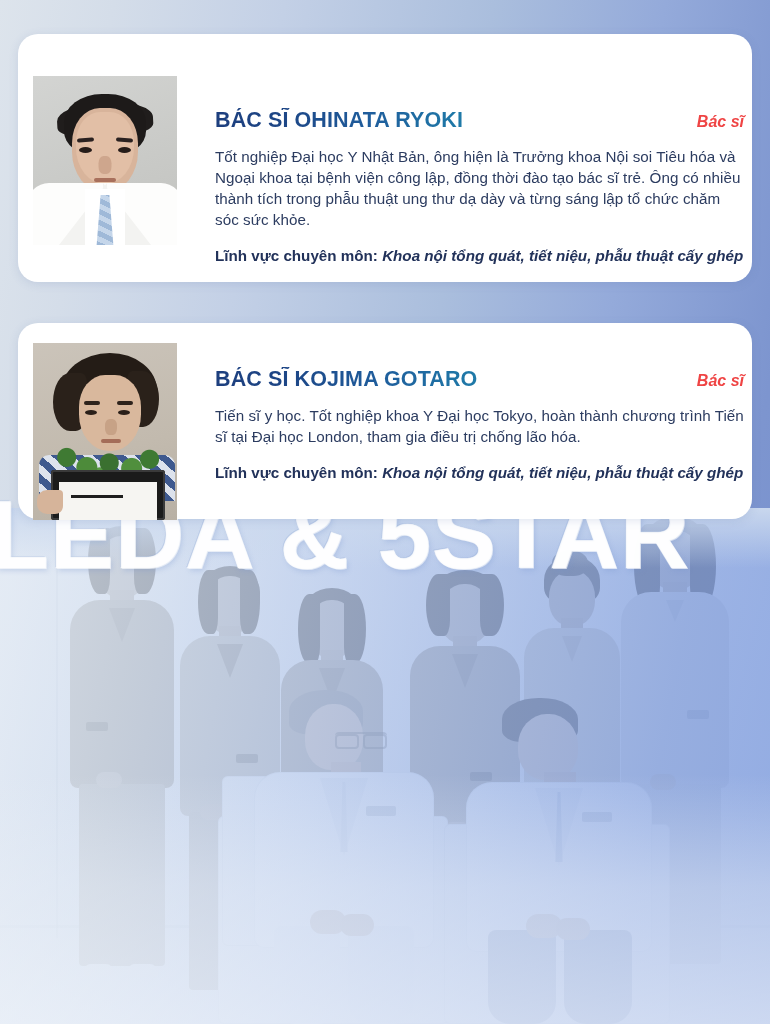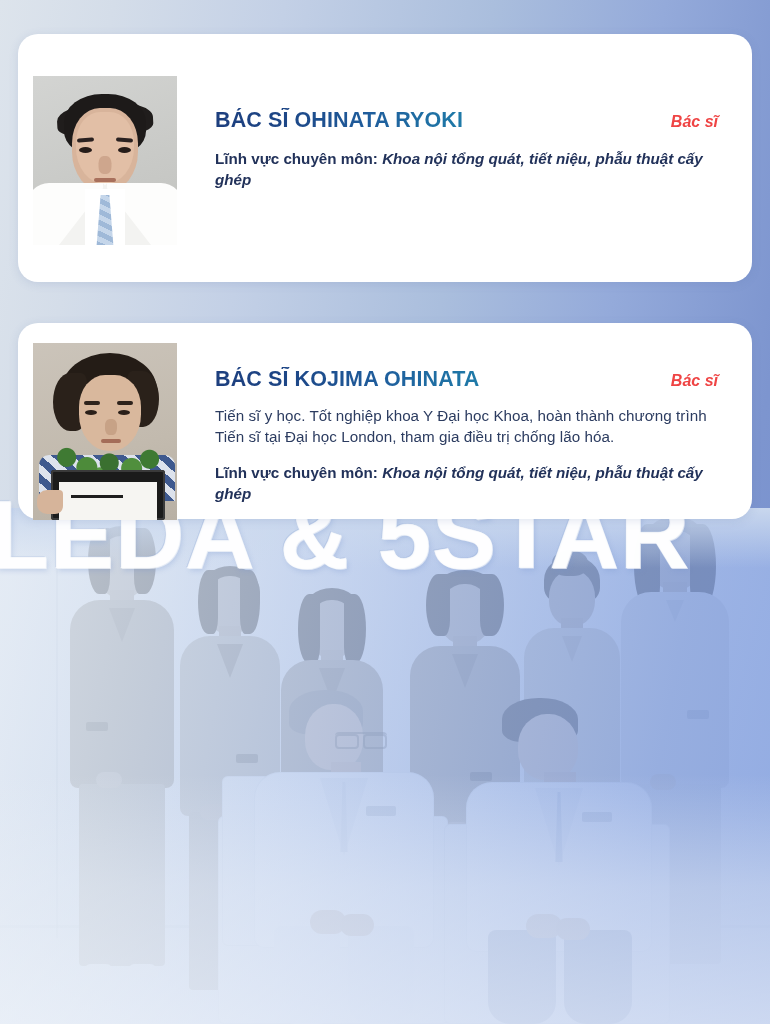--- a/index.html
+++ b/index.html
@@ -291,21 +291,21 @@
                 background:#1b1b1b; border-radius: 3px;
                 box-shadow: 0 0 0 2px #3a3a3a inset; }
   .pf2 .frame-in{ position:absolute; left: 26px; bottom: 0; width: 98px; height: 38px;
                 background:#f6f5f2; }
   .pf2 .frame-ln{ position:absolute; left: 38px; bottom: 22px; width: 52px; height: 3px;
                 background:#1f1f1f; }
   .pf2 .hand2 { position:absolute; left: 4px; bottom: 6px; width: 26px; height: 24px;
                 background:#d6b49a; border-radius: 10px 4px 8px 10px; }
 
   
-  .card-body { position: absolute; left: 197px; right: 34px; }
+  .card-body { position: absolute; left: 197px; right: 8px; }
   #card-1 .card-body { top: 74px; }
   #card-2 .card-body { top: 44px; }
 
   .title-row {
     display: flex; align-items: baseline; justify-content: space-between;
     margin-bottom: 13px;
   }
   .doc-name {
     font-size: 21.5px; font-weight: 700; letter-spacing: .1px;
     background: linear-gradient(90deg,#1d3f7e 0%,#1d4686 28%,#1f5d9c 62%,#1f7aa8 100%);
@@ -479,20 +479,21 @@
           <div class="coat-r"></div>
         <div class="shirt"></div>
         <div class="tie1"></div>
       </div>
     </div>
     <div class="card-body">
       <div class="title-row">
         <div class="doc-name">BÁC SĨ OHINATA RYOKI</div>
         <div class="doc-role">Bác sĩ</div>
       </div>
+      <div class="bio">Tốt nghiệp Đại học Y Nhật Bản, ông hiện là Trưởng khoa Nội soi Tiêu hóa và Ngoại khoa tại bệnh viện công lập, đồng thời đào tạo bác sĩ trẻ. Ông có nhiều thành tích trong phẫu thuật ung thư dạ dày và từng sáng lập tổ chức chăm sóc sức khỏe.</div>
       <div class="spec">
         <span class="lbl">Lĩnh vực chuyên môn:</span>
         <span class="val">Khoa nội tổng quát, tiết niệu, phẫu thuật cấy ghép</span>
       </div>
     </div>
   </div>
 
   <div class="card" id="card-2">
     <div class="photo">
       <div class="pf2">
@@ -509,24 +510,24 @@
         <div class="aloha"></div>
         <div class="lei"></div>
         <div class="frame"></div>
         <div class="frame-in"></div>
         <div class="frame-ln"></div>
         <div class="hand2"></div>
       </div>
     </div>
     <div class="card-body">
       <div class="title-row">
-        <div class="doc-name">BÁC SĨ KOJIMA OHINATA</div>
+        <div class="doc-name">BÁC SĨ KOJIMA GOTARO</div>
         <div class="doc-role">Bác sĩ</div>
       </div>
-      <div class="bio">Tiến sĩ y học. Tốt nghiệp khoa Y Đại học Khoa, hoàn thành chương trình Tiến sĩ tại Đại học London, tham gia điều trị chống lão hóa.</div>
+      <div class="bio">Tiến sĩ y học. Tốt nghiệp khoa Y Đại học Tokyo, hoàn thành chương trình Tiến sĩ tại Đại học London, tham gia điều trị chống lão hóa.</div>
       <div class="spec">
         <span class="lbl">Lĩnh vực chuyên môn:</span>
         <span class="val">Khoa nội tổng quát, tiết niệu, phẫu thuật cấy ghép</span>
       </div>
     </div>
   </div>
 
 </div>
 
 </body></html>

